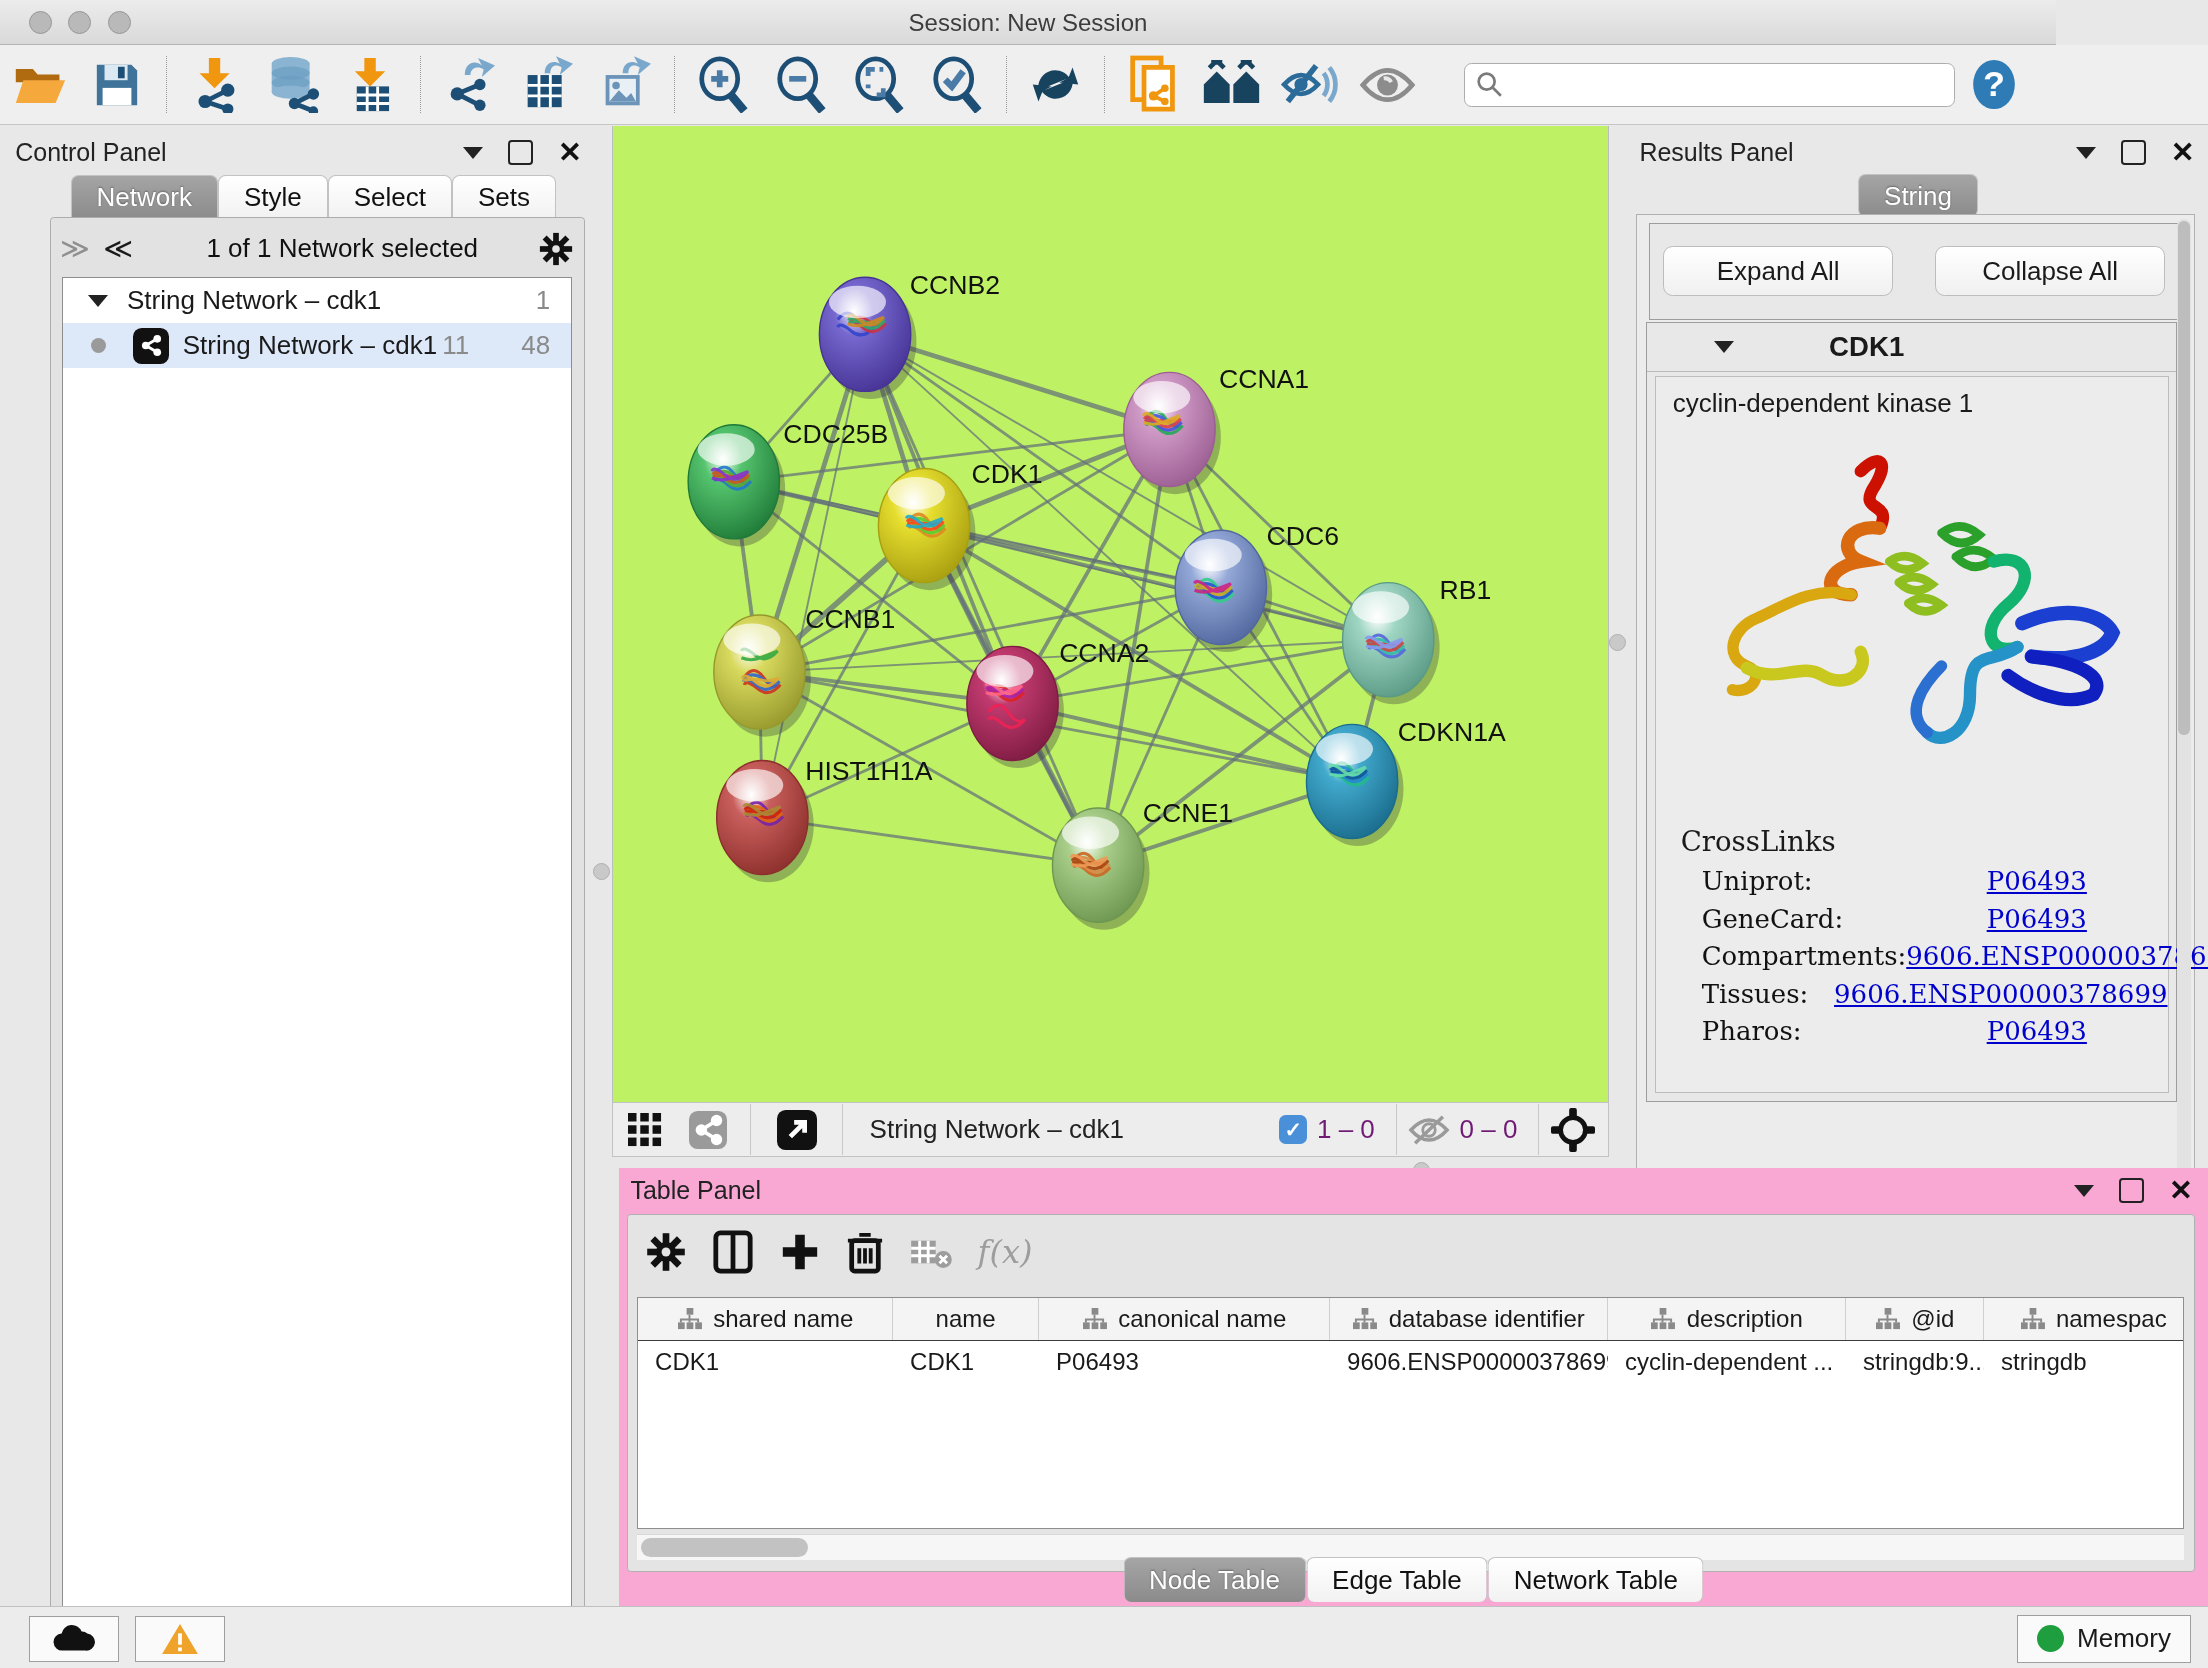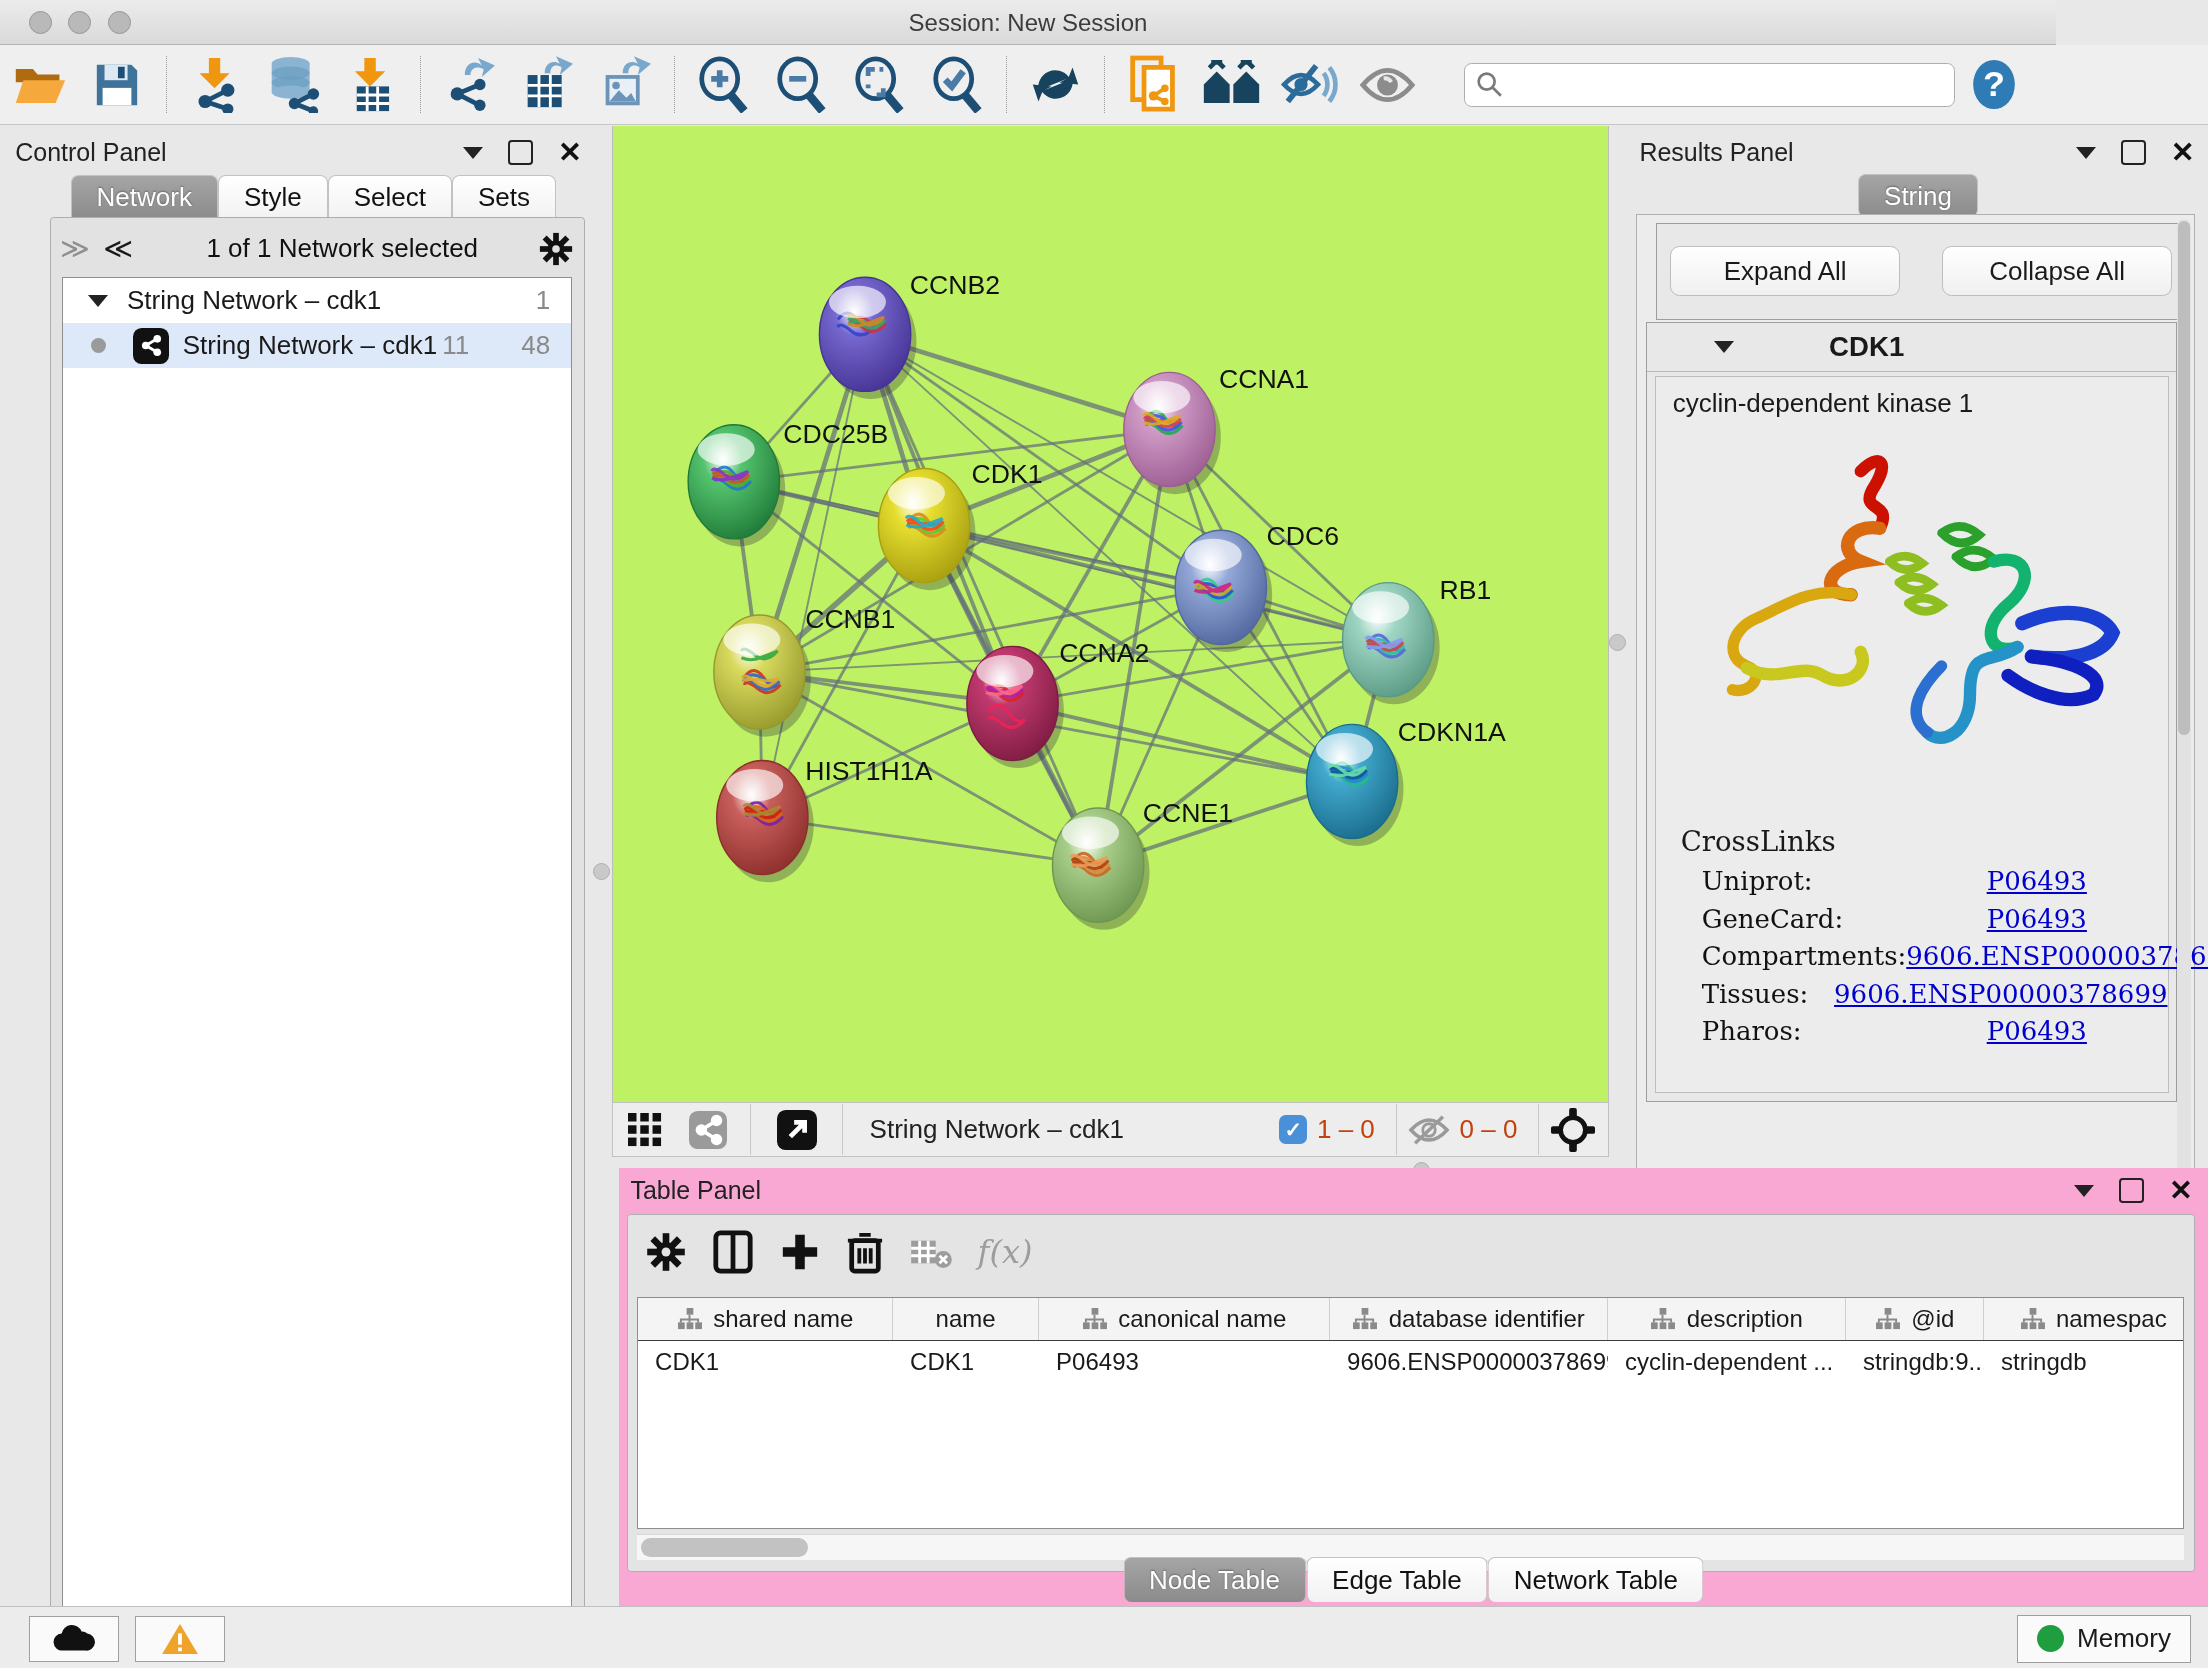--- a/index.html
+++ b/index.html
@@ -53,33 +53,33 @@
   .dot{width:15px;height:15px;border-radius:50%;background:#9a9a9a;}
   .share-badge{width:36px;height:36px;border-radius:8.6px;background:#111;display:flex;
     align-items:center;justify-content:center;margin-right:13.3px;}
   
   #canvas-wrap{position:absolute;left:612px;top:126px;width:995px;height:976px;background:#bef264;
     border-left:1px solid #bdbdbd;border-right:1px solid #bdbdbd;}
   #net-toolbar{position:absolute;left:612px;top:1102px;width:995px;height:53px;
     background:#ededed;border:1px solid #c2c2c2;display:flex;align-items:center;}
   .ntb-sep{width:0;height:51px;border-left:1px solid #c8c8c8;margin:0 11.4px;}
   #net-title{font-size:26px;color:#222;margin-left:15px;flex:1;}
-  .cnt{font-size:26px;color:#c2410c;margin:0 9.5px;}
+  .cnt{font-size:26px;color:#701a75;margin:0 9.5px;}
   #sel-checkbox{width:28.5px;height:28.5px;border-radius:6.7px;background:#4a90d9;display:flex;
     align-items:center;justify-content:center;color:#fff;font-size:21px;font-weight:bold;}
   
   #results-panel{position:absolute;left:1628px;top:126px;width:580px;height:1465px;background:#e8e8e8;}
   #rp-head{position:absolute;left:11.4px;top:7.6px;right:13.3px;height:38px;display:flex;
     align-items:center;justify-content:space-between;}
   #rp-tab{position:absolute;left:50%;transform:translateX(-50%);top:48px;}
   #rp-sub{position:absolute;left:7.6px;top:88px;width:557px;height:1501px;background:#ececec;
     border:1px solid #b0b0b0;}
   #rp-scroll{position:absolute;right:2.9px;top:3.8px;width:13.3px;bottom:3.8px;background:#e2e2e2;border-radius:6.7px;}
   #rp-thumb{position:absolute;left:1px;top:1.9px;width:11.4px;height:514px;background:#bdbdbd;border-radius:5.7px;}
-  #rp-buttons{position:absolute;left:19px;top:7.6px;width:529px;height:95px;background:#e8e8e8;
+  #rp-buttons{position:absolute;left:12px;top:7.6px;width:529px;height:95px;background:#e8e8e8;
     border:1px solid #9d9d9d;display:flex;align-items:center;justify-content:center;gap:42px;}
   .rp-btn{min-width:186px;height:48px;background:linear-gradient(#ffffff,#f0f0f0);
     border:1px solid #bdbdbd;border-radius:9.5px;font-size:26px;display:flex;
     align-items:center;justify-content:center;padding:0 21px;}
   #cdk1-box{position:absolute;left:9.5px;top:107px;width:529px;height:778px;background:#e8e8e8;
     border:1px solid #9d9d9d;}
   #cdk1-head{height:48px;display:flex;align-items:center;border-bottom:1px solid #b9b9b9;}
   #cdk1-name{font-size:27.6px;font-weight:bold;margin-left:95px;}
   #cdk1-body{position:absolute;left:7.6px;top:53px;right:7.6px;bottom:7.6px;border:1px solid #bdbdbd;
     background:#ececec;}

